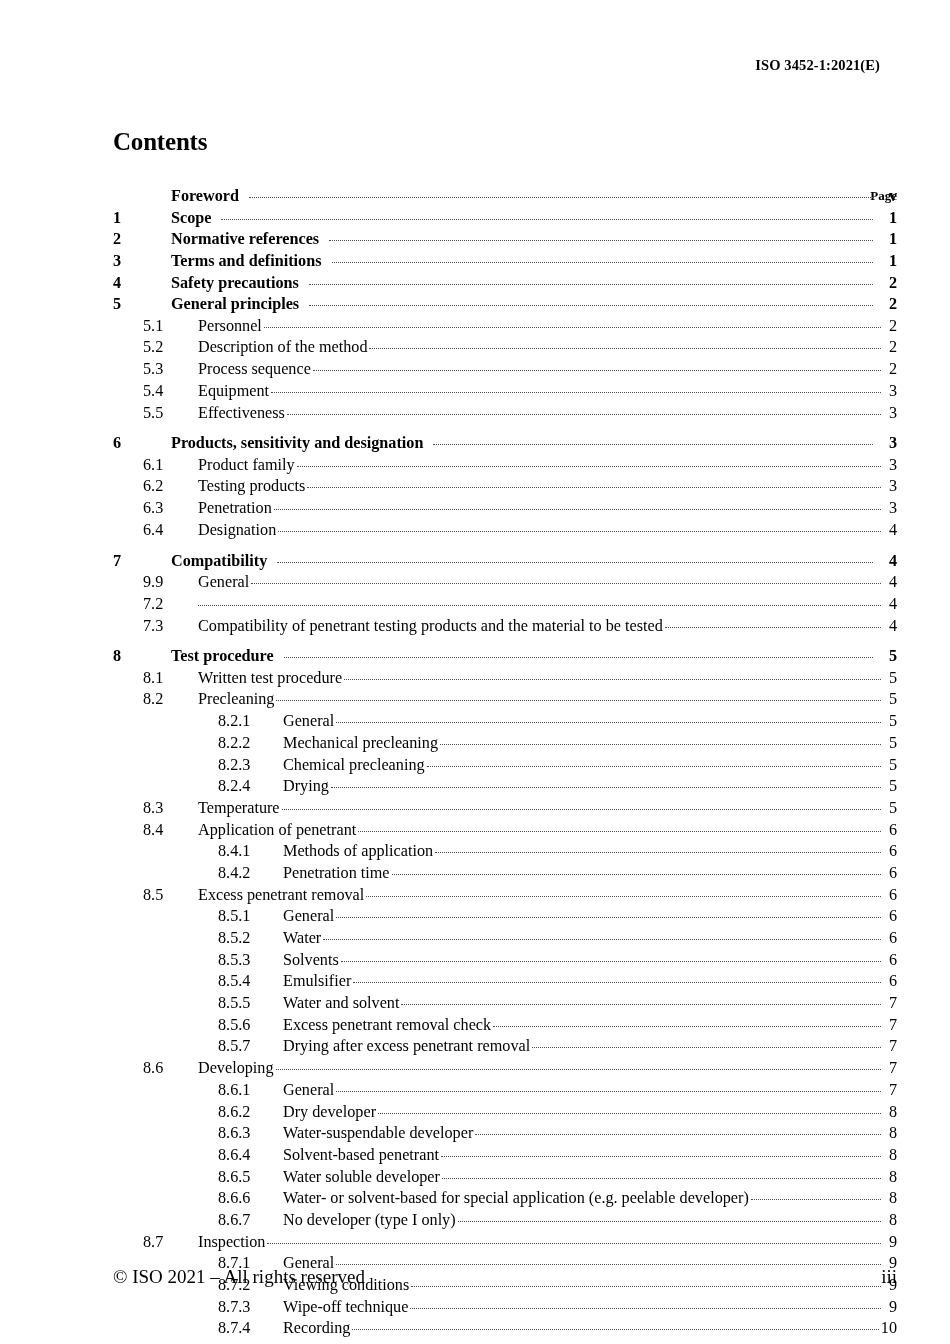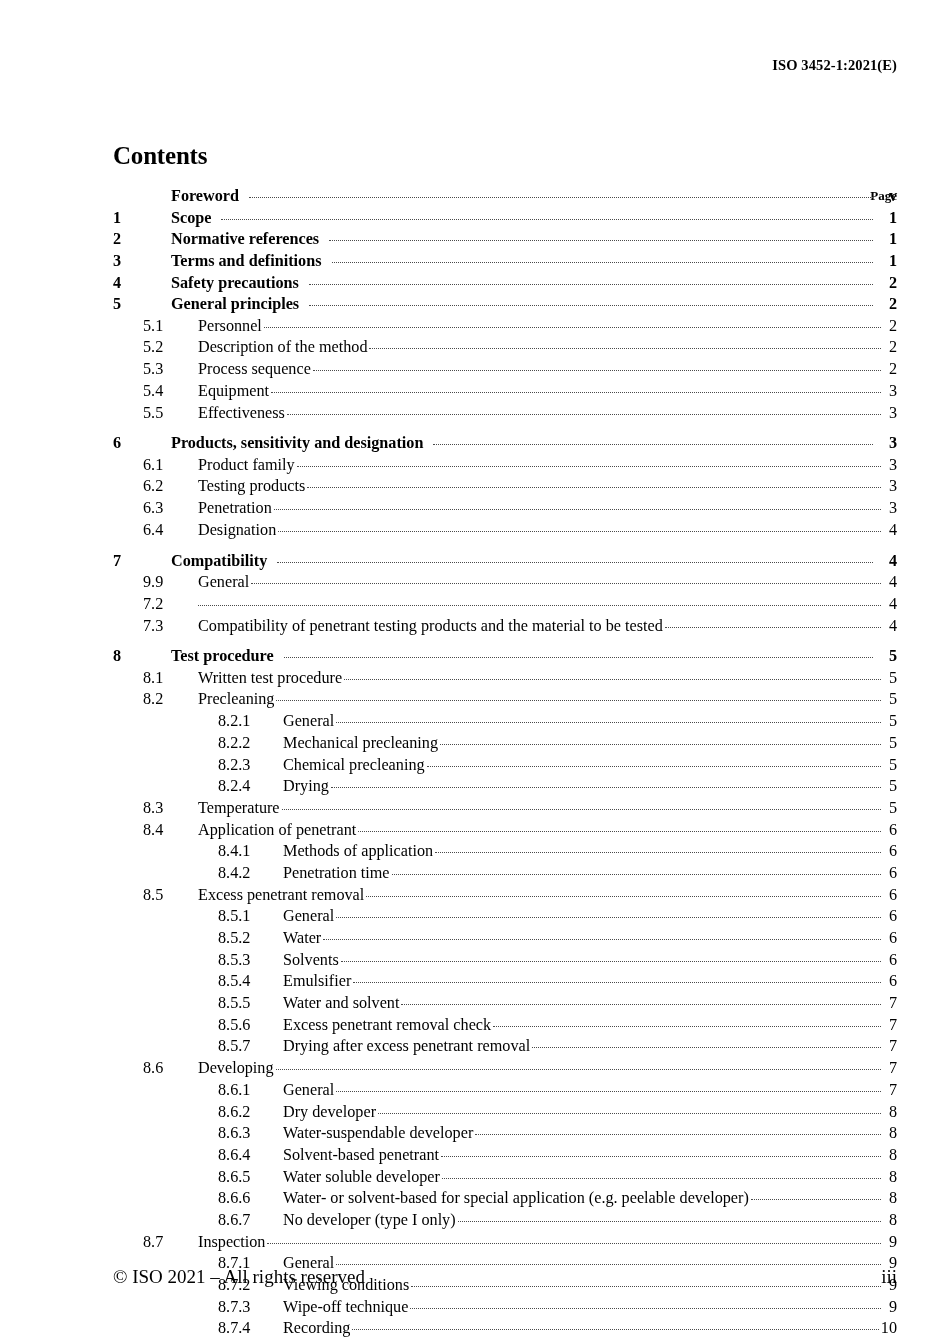--- a/index.html
+++ b/index.html
@@ -18,21 +18,21 @@
     height: 1344px;
     margin: 0 auto;
     background: #ffffff;
     overflow: hidden;
   }
 
   
   .doc-header {
     position: absolute;
     top: 57px;
-    right: 53px;
+    right: 70px;
     font-size: 14.5px;
     font-weight: bold;
     letter-spacing: 0.1px;
     white-space: nowrap;
   }
 
   
   .title-row {
     position: absolute;
     top: 128px;
@@ -40,21 +40,20 @@
     right: 53px;
     height: 34px;
   }
   .contents-title {
     position: absolute;
     left: 0;
     top: 0;
     font-size: 25px;
     font-weight: bold;
     letter-spacing: -0.2px;
-    margin-top: 14px;
   }
   .page-label {
     position: absolute;
     right: 0;
     top: 12px;
     font-size: 13px;
     font-weight: bold;
     margin-top: 48px;
   }
 

